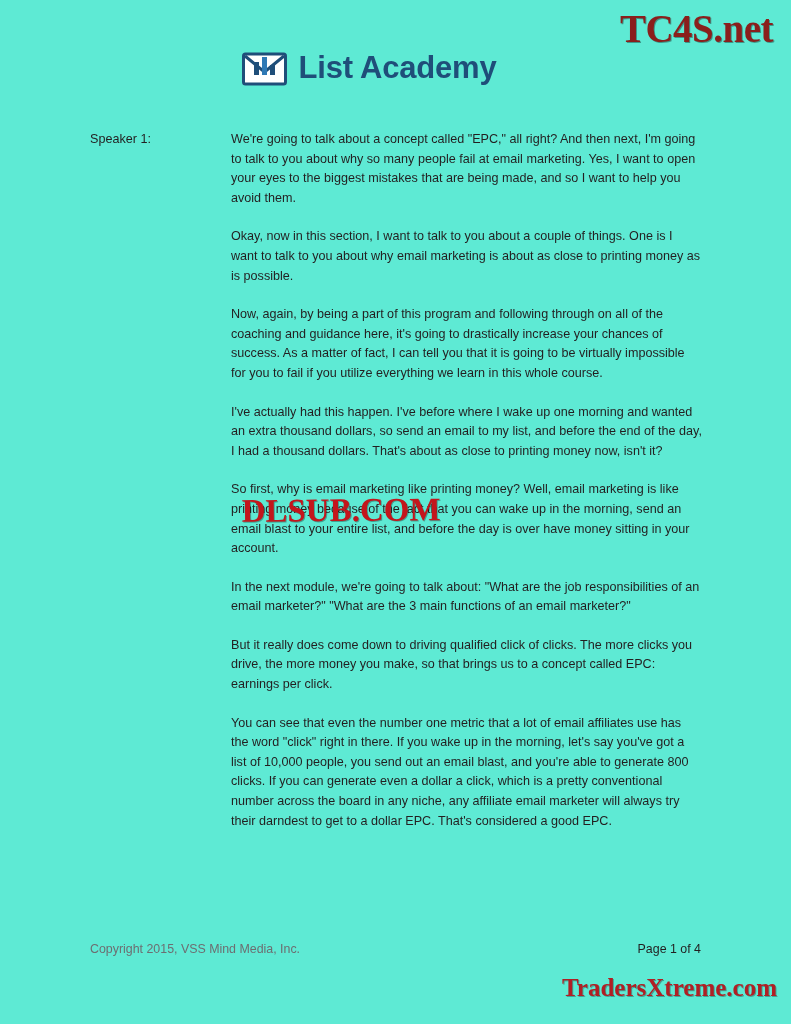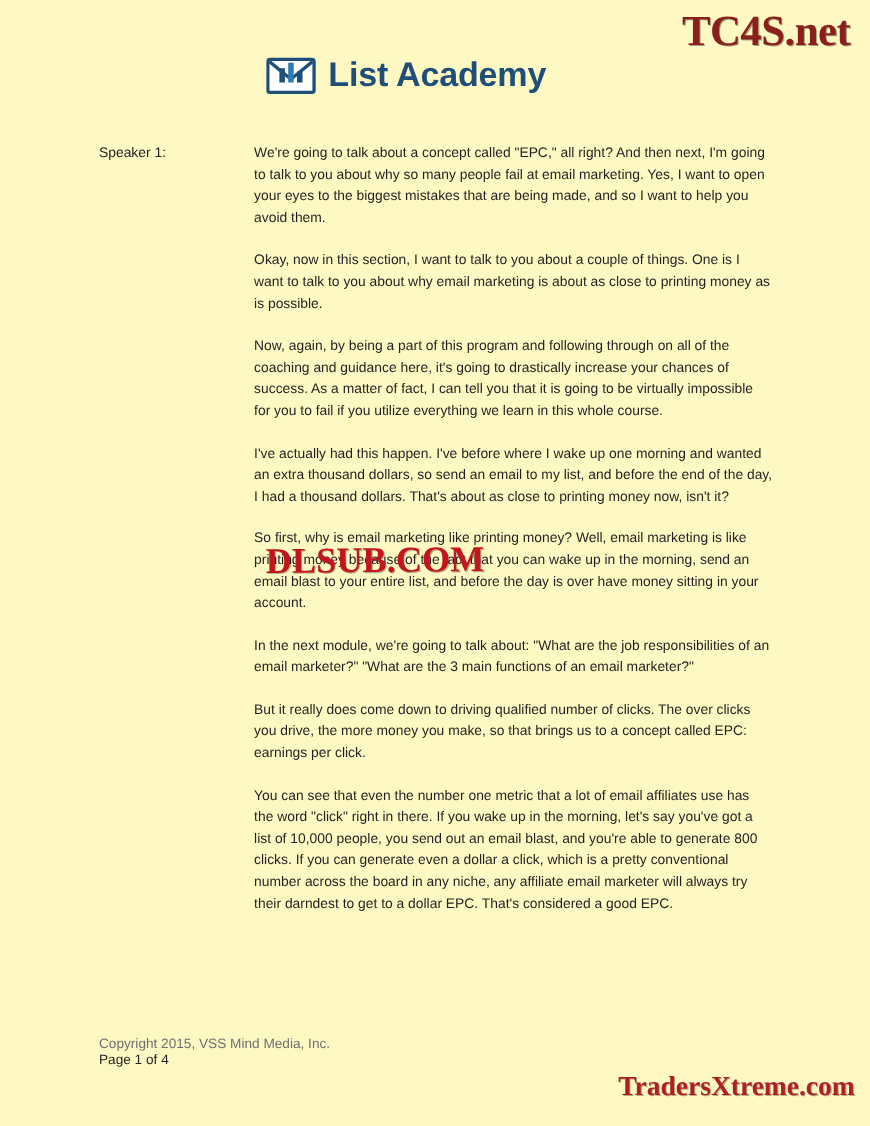--- a/index.html
+++ b/index.html
@@ -7,21 +7,21 @@
     padding: 0;
     background: #ffffff;
   }
   body {
     font-family: "Liberation Sans", sans-serif;
   }
   .page {
     position: relative;
     width: 791px;
     height: 1024px;
-    background: #fef9c3;
+    background: #5eead4;
     overflow: hidden;
     box-sizing: border-box;
   }
   
   .wm-top {
     position: absolute;
     top: 6px;
     right: 18px;
     font-family: "Liberation Serif", serif;
     font-size: 39px;
@@ -110,21 +110,20 @@
   .footer {
     position: absolute;
     left: 90px;
     right: 90px;
     top: 942px;
     display: flex;
     justify-content: space-between;
     align-items: baseline;
     color: #6d6e71;
     font-size: 12.4px;
-    flex-direction: column;
   }
   .footer-right {
     color: #231f20;
     font-size: 12.4px;
   }
   
   .wm-bottom {
     position: absolute;
     right: 14px;
     bottom: 22px;
@@ -160,21 +159,21 @@
   <div class="transcript">
     <div class="speaker-row">
       <div class="speaker-label">Speaker 1:</div>
       <div class="para-col">
         <p class="para">We're going to talk about a concept called "EPC," all right? And then next, I'm going to talk to you about why so many people fail at email marketing. Yes, I want to open your eyes to the biggest mistakes that are being made, and so I want to help you avoid them.</p>
         <p class="para">Okay, now in this section, I want to talk to you about a couple of things. One is I want to talk to you about why email marketing is about as close to printing money as is possible.</p>
         <p class="para">Now, again, by being a part of this program and following through on all of the coaching and guidance here, it's going to drastically increase your chances of success. As a matter of fact, I can tell you that it is going to be virtually impossible for you to fail if you utilize everything we learn in this whole course.</p>
         <p class="para"> I've actually had this happen. I've before where I wake up one morning and wanted an extra thousand dollars, so send an email to my list, and before the end of the day, I had a thousand dollars. That's about as close to printing money now, isn't it?</p>
         <p class="para">So first, why is email marketing like printing money? Well, email marketing is like printing money because of the fact that you can wake up in the morning, send an email blast to your entire list, and before the day is over have money sitting in your account.</p>
         <p class="para">In the next module, we're going to talk about: "What are the job responsibilities of an email marketer?" "What are the 3 main functions of an email marketer?"</p>
-        <p class="para">But it really does come down to driving qualified number of clicks. The over clicks you drive, the more money you make, so that brings us to a concept called EPC: earnings per click.</p>
+        <p class="para">But it really does come down to driving qualified click of clicks. The more clicks you drive, the more money you make, so that brings us to a concept called EPC: earnings per click.</p>
         <p class="para">You can see that even the number one metric that a lot of email affiliates use has the word "click" right in there. If you wake up in the morning, let's say you've got a list of 10,000 people, you send out an email blast, and you're able to generate 800 clicks. If you can generate even a dollar a click, which is a pretty conventional number across the board in any niche, any affiliate email marketer will always try their darndest to get to a dollar EPC. That's considered a good EPC.</p>
       </div>
     </div>
   </div>
 
   <div class="wm-center">DLSUB.COM</div>
 
   <div class="footer">
     <span class="footer-left">Copyright 2015, VSS Mind Media, Inc.</span>
     <span class="footer-right">Page 1 of 4</span>

